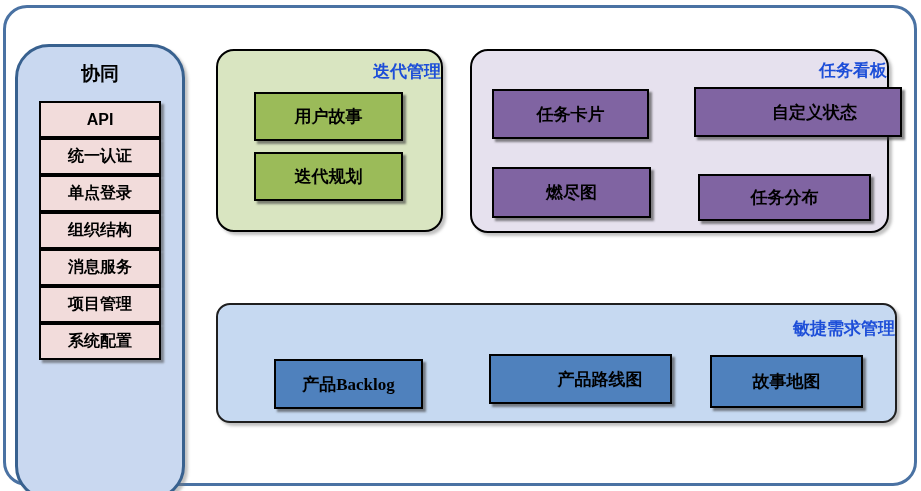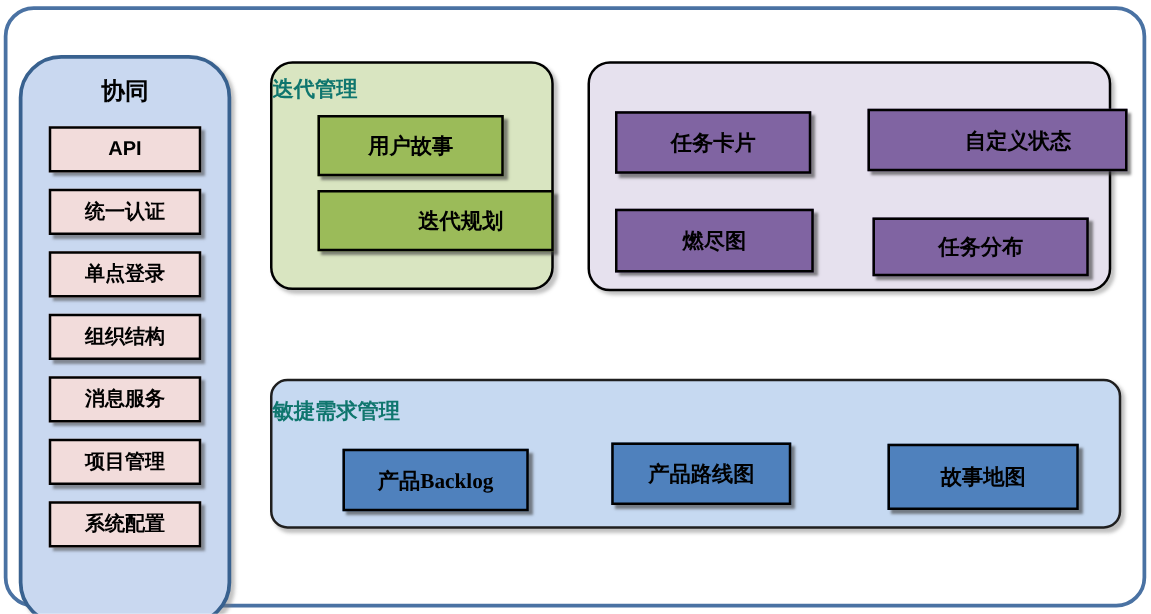--- a/index.html
+++ b/index.html
@@ -18,38 +18,38 @@
     border:3px solid var(--sidebar-border,#38618f);
     border-radius:34px;
     box-shadow:3px 3px 3px rgba(120,120,120,.45);
     display:flex;flex-direction:column;align-items:center;margin-top:32px;
   }
   .sidebar-title{
     margin-top:13px;height:28px;line-height:28px;
     font-size:19px;font-weight:bold;color:#000;
   }
   .sidebar-items{
-    margin-top:13px;display:flex;flex-direction:column;gap:13px;align-items:center;
+    margin-top:13px;display:flex;flex-direction:column;align-items:center;
   }
   .pink-box{
     width:118px;height:33px;
     background:var(--pink-item,#f2dcdb);
     border:2.5px solid #000;
     box-shadow:3px 3px 2px rgba(70,70,70,.55);
     display:flex;align-items:center;justify-content:center;
     font-family:"Liberation Serif", serif;
     font-size:16px;font-weight:bold;color:#000;white-space:nowrap;
   }
   
   .panel{
     position:absolute;border:2px solid #000;border-radius:18px;
     box-shadow:3px 3px 3px rgba(100,100,100,.4);
   }
   .panel-title{
-    text-align:left;font-size:17px;font-weight:bold;color:#0f766e;
+    text-align:right;font-size:17px;font-weight:bold;color:#1d4ed8;
   }
   .node{
     position:absolute;border:2.5px solid #000;
     box-shadow:3px 3px 2px rgba(60,60,60,.6);
     display:flex;align-items:center;justify-content:center;
     font-family:"Liberation Serif", serif;
     font-size:17px;font-weight:bold;color:#000;white-space:nowrap;
   }
   .panel-iteration{
     left:216px;top:49px;width:223px;height:179px;
@@ -65,27 +65,27 @@
   .panel-kanban .node{background:var(--purple-item,#8064a2);}
   .panel-agile{
     left:216px;top:303px;width:677px;height:116px;
     background:var(--blue-panel,#c6d9f1);
     border-radius:14px;border-color:#1f1f1f;
   }
   .panel-agile .panel-title{margin-top:12px;}
   .panel-agile .node{background:var(--blue-item,#4f81bd);}
   
   .n-user-story{left:36px;top:41px;width:145px;height:45px;}
-  .n-iteration-planning{left:36px;top:101px;width:145px;height:45px;padding-left:40px;}
+  .n-iteration-planning{left:36px;top:101px;width:145px;height:45px;}
   .n-task-card{left:20px;top:38px;width:153px;height:46px;}
   .n-custom-status{left:222px;top:36px;width:171px;height:46px;padding-left:33px;}
   .n-burndown{left:20px;top:116px;width:155px;height:47px;}
   .n-task-distribution{left:226px;top:123px;width:169px;height:43px;}
   .n-product-backlog{left:56px;top:54px;width:145px;height:46px;}
-  .n-product-roadmap{left:271px;top:49px;width:140px;height:46px;}
+  .n-product-roadmap{left:271px;top:49px;width:140px;height:46px;padding-left:39px;}
   .n-story-map{left:492px;top:50px;width:149px;height:49px;}
   .latin{font-family:"Liberation Sans", sans-serif;}
 </style>
 </head>
 <body>
 
 <div class="outer-frame"></div>
 
 <div class="sidebar">
   <div class="sidebar-title">协同</div>
@@ -100,20 +100,21 @@
   </div>
 </div>
 
 <div class="panel panel-iteration">
   <div class="panel-title">迭代管理</div>
   <div class="node n-user-story">用户故事</div>
   <div class="node n-iteration-planning">迭代规划</div>
 </div>
 
 <div class="panel panel-kanban">
+  <div class="panel-title">任务看板</div>
   <div class="node n-task-card">任务卡片</div>
   <div class="node n-custom-status">自定义状态</div>
   <div class="node n-burndown">燃尽图</div>
   <div class="node n-task-distribution">任务分布</div>
 </div>
 
 <div class="panel panel-agile">
   <div class="panel-title">敏捷需求管理</div>
   <div class="node n-product-backlog">产品Backlog</div>
   <div class="node n-product-roadmap">产品路线图</div>

